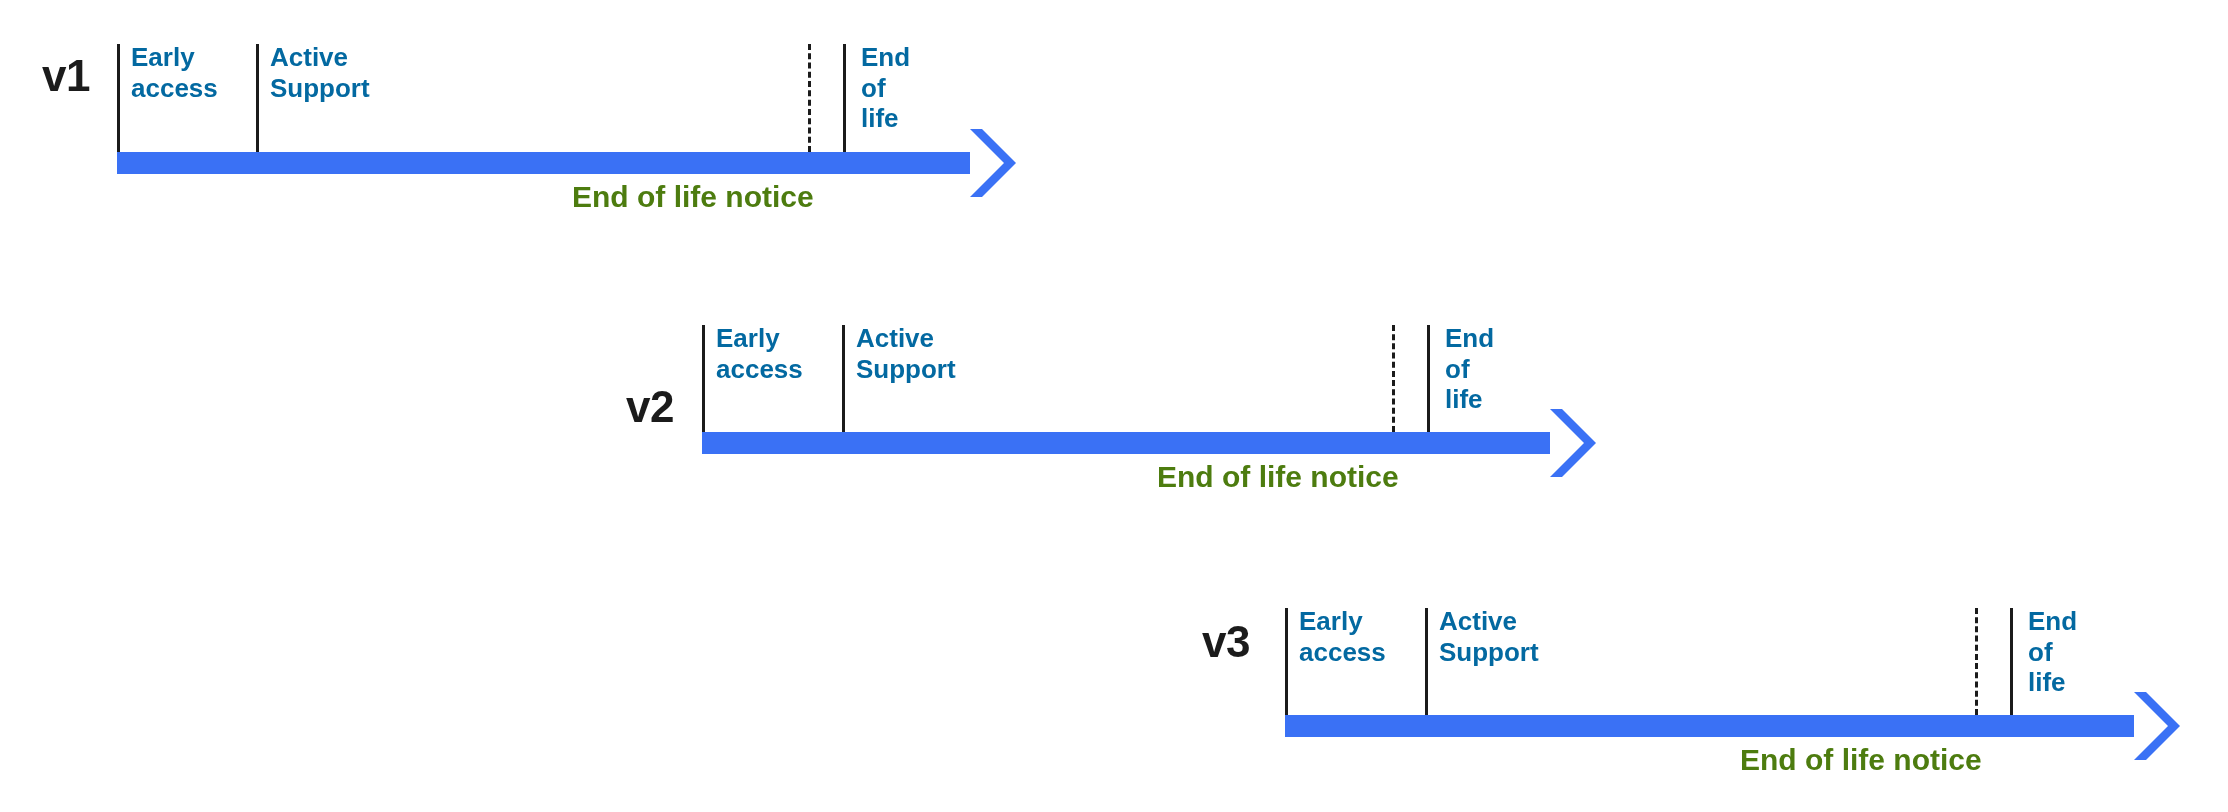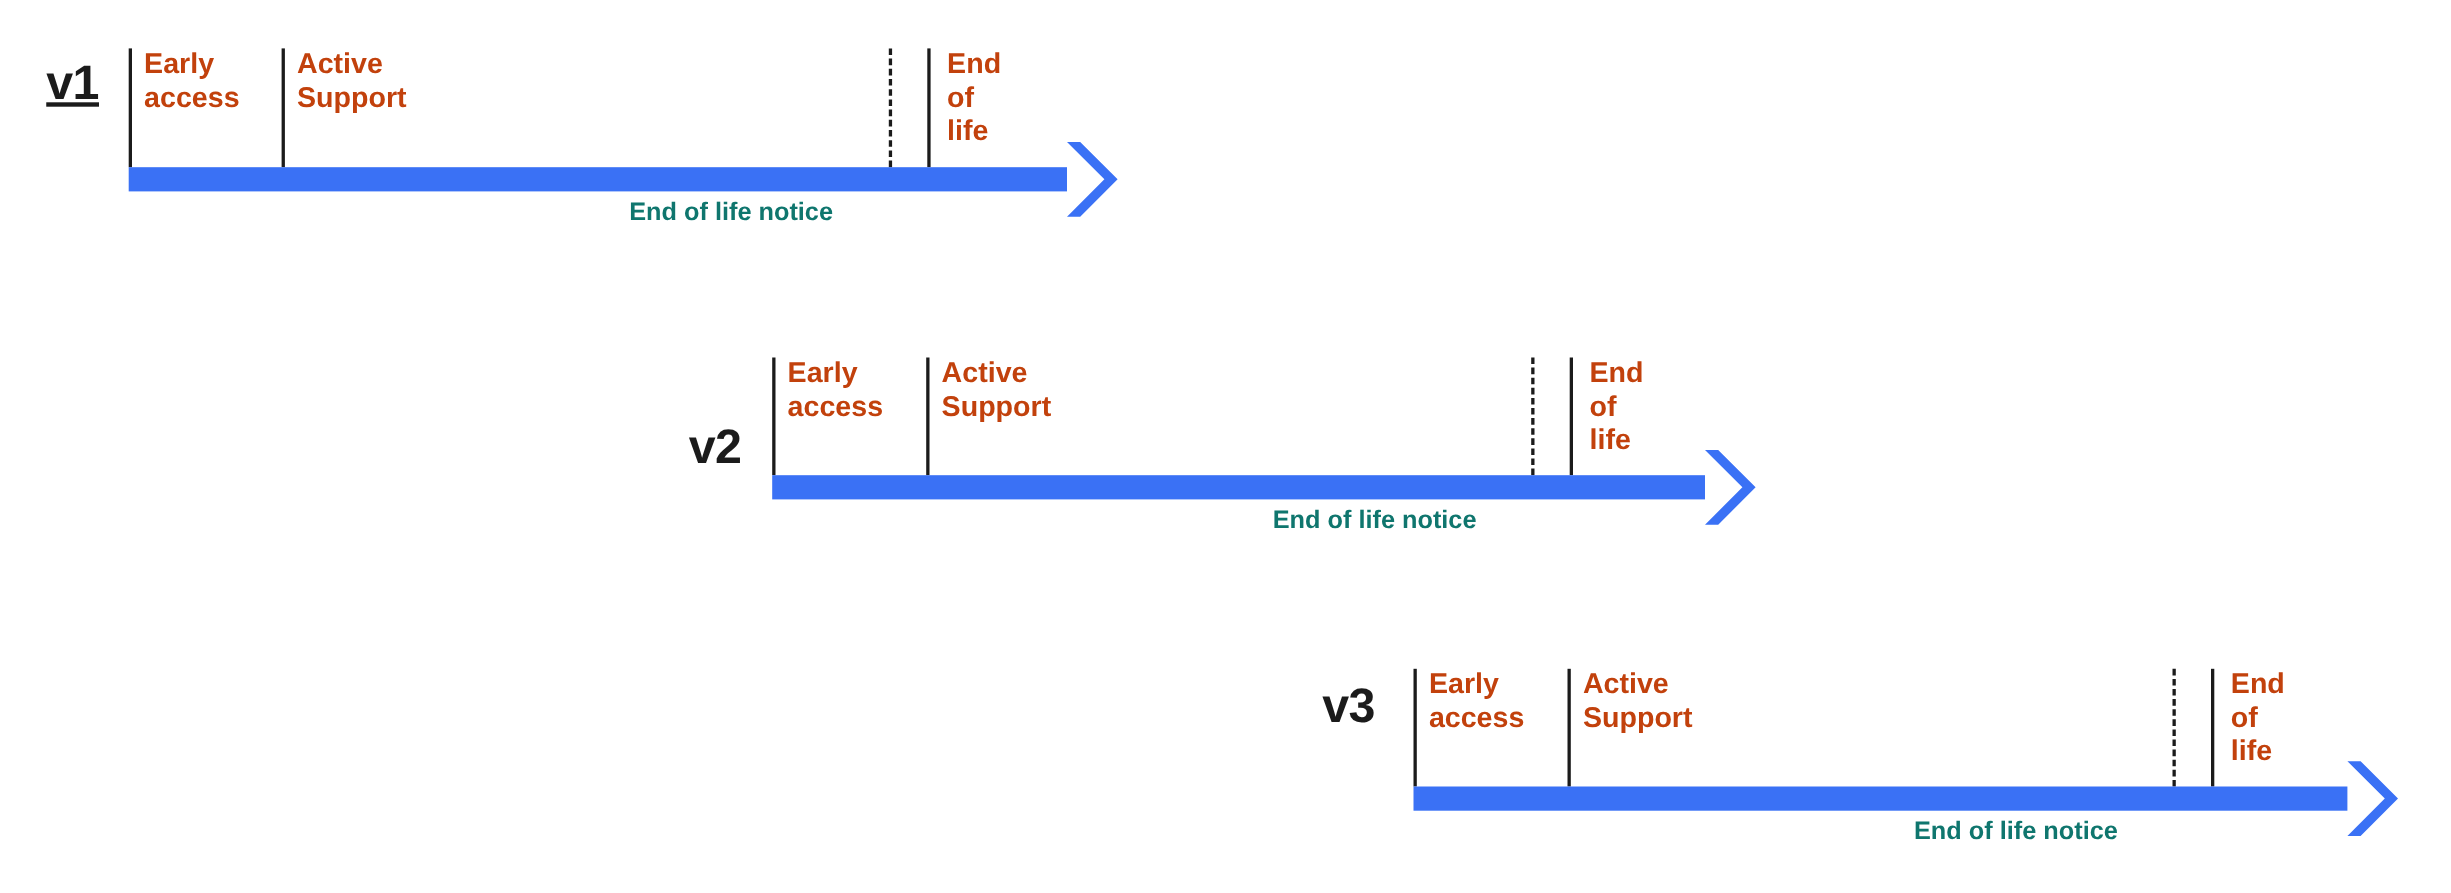--- a/index.html
+++ b/index.html
@@ -45,21 +45,21 @@
     width: 0;
     background: transparent;
     border-left: 3px dashed #1b1b1b;
   }
   
   .phase-label {
     position: absolute;
     font-size: 26px;
     font-weight: 700;
     line-height: 1.18;
-    color: #c2410c;
+    color: #0369a1;
     white-space: pre-line;
   }
   
   .bar {
     position: absolute;
     height: 22px;
   }
   .bar-line {
     position: absolute;
     left: 0;
@@ -67,33 +67,33 @@
     height: 22px;
   }
   .arrow-head {
     position: absolute;
     top: -25px;
     height: 72px;
     width: 54px;
   }
   .notice-label {
     position: absolute;
-    font-size: 23px;
+    font-size: 30px;
     font-weight: 700;
     line-height: 1.1;
-    color: #0f766e;
+    color: #4d7c0f;
     white-space: nowrap;
   }
 </style>
 </head>
 <body>
 
 <div id="canvas">
     <div class="timeline-row">
-      <div class="version-label" style="left: 28px; top: 54px; width: 62px; text-decoration: underline;">v1</div>
+      <div class="version-label" style="left: 28px; top: 54px; width: 62px;">v1</div>
       <div class="divider" style="left: 117px; top: 44px; height: 108px;"></div>
       <div class="divider" style="left: 256px; top: 44px; height: 108px;"></div>
       <div class="divider dashed" style="left: 808px; top: 44px; height: 108px;"></div>
       <div class="divider" style="left: 843px; top: 44px; height: 108px;"></div>
       <div class="phase-label" style="left: 131px; top: 42px;">Early
 access</div>
       <div class="phase-label" style="left: 270px; top: 42px;">Active Support</div>
       <div class="phase-label" style="left: 861px; top: 42px;">End of life</div>
       <div class="bar" style="left: 117px; top: 152px; width: 903px;">
         <div class="bar-line" style="width: 853px; background: rgb(58, 113, 245);"></div>

